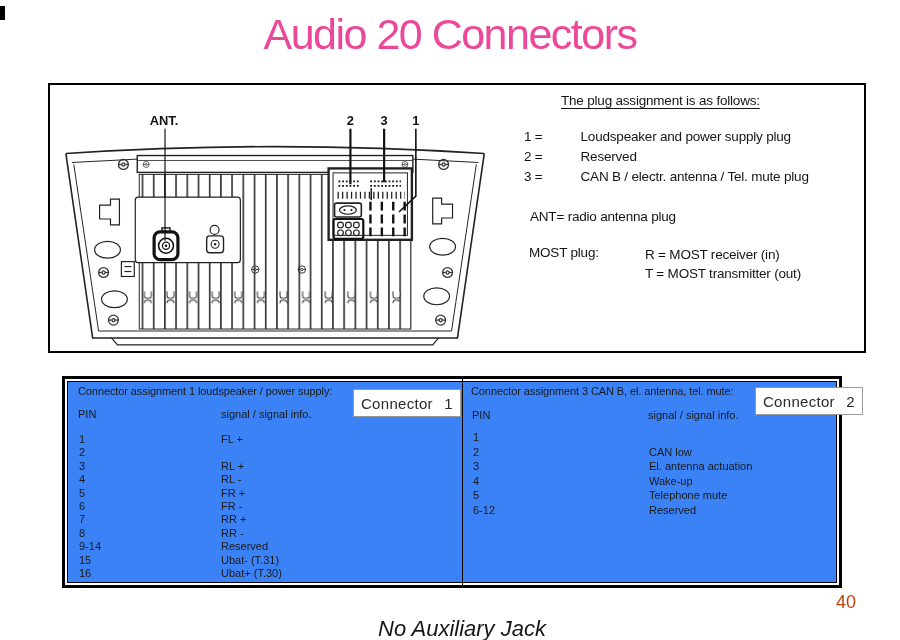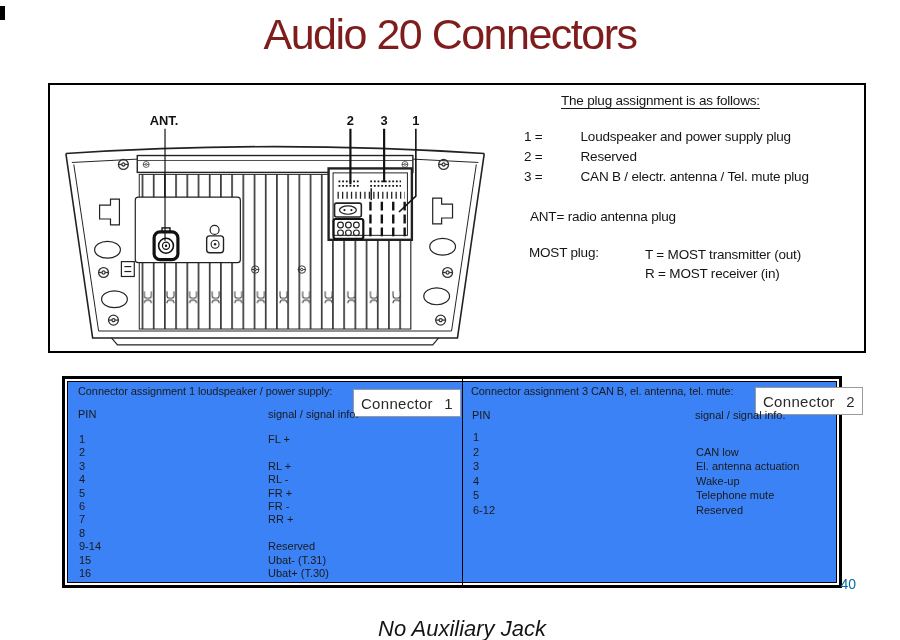--- a/index.html
+++ b/index.html
@@ -1,20 +1,20 @@
 <!DOCTYPE html>
 <html><head>
 <meta charset="utf-8">
 <style>
   html,body{margin:0;padding:0;background:#fff;}
   .page{position:relative;width:900px;height:640px;background:#fff;overflow:hidden;
         font-family:"Liberation Sans",sans-serif;color:#111;}
   .scan-mark{position:absolute;left:0;top:6px;width:5px;height:14px;background:#000;}
   .title{position:absolute;left:0;right:0;top:10px;text-align:center;
-         font-size:43px;letter-spacing:-1.5px;color:#7f1d1d;font-weight:400;}
+         font-size:43px;letter-spacing:-1.5px;color:#ec4899;font-weight:400;}
   
   .figure-box{position:absolute;left:48px;top:83px;width:818px;height:270px;
               border:2px solid #000;box-sizing:border-box;background:#fff;}
   svg.diagram{position:absolute;left:2px;top:0;width:462px;height:264px;}
   .dlabel{font:700 13px "Liberation Sans",sans-serif;fill:#111;}
   .plug-info{position:absolute;left:465px;top:0;right:0;bottom:0;
              font-size:13.5px;letter-spacing:-0.2px;color:#151515;}
   .pi-heading{position:absolute;left:2px;top:8px;text-decoration:underline;text-underline-offset:3px;margin-left:44px;}
   .pi-items{position:absolute;left:9px;top:44px;}
   .pi-row{height:20px;}
@@ -42,27 +42,27 @@
   .t-colhead .t-pin,.t-colhead .t-sig{color:#1a1a1a;}
   .t-rows{position:absolute;left:0;right:0;}
   .col-left .t-rows{top:54px;}
   .col-right .t-rows{top:51px;}
   .t-row{display:flex;gap:46px;}
   .col-left .t-row{height:13.4px;line-height:13.4px;}
   .col-right .t-row{height:14.6px;line-height:14.6px;}
   .t-pin{box-sizing:border-box;flex:none;}
   .col-left .t-pin{padding-left:14px;width:110px;}
   .col-right .t-pin{padding-left:10px;width:140px;}
-  .t-sig{flex:1;margin-left:47px;}
+  .t-sig{flex:1;}
   .col-left .t-colhead .t-pin{padding-left:13px;width:110px;}
   .col-right .t-colhead .t-pin{padding-left:9px;width:139px;}
   
   .footer-note{position:absolute;left:24px;right:0;top:616px;text-align:center;
                font-size:22px;font-style:italic;color:#151515;}
-  .page-number{position:absolute;right:44px;top:576px;font-size:14px;color:#0369a1;}
+  .page-number{position:absolute;right:44px;top:592px;font-size:18px;color:#c2410c;}
 </style>
 </head>
 <body>
 
 <div class="page">
   <div class="scan-mark"></div>
   <div class="title">Audio 20 Connectors</div>
 
   <div class="figure-box">
     <svg class="diagram" viewBox="0 0 466 266">
@@ -193,22 +193,22 @@
           <span class="pi-desc">Reserved</span>
         </div>
         <div class="pi-row">
           <span class="pi-key">3 =</span>
           <span class="pi-desc">CAN B / electr. antenna / Tel. mute plug</span>
         </div>
       </div>
       <div class="pi-ant">ANT= radio antenna plug</div>
       <div class="pi-most-label">MOST plug:</div>
       <div class="pi-most-lines">
+        <div>R = MOST receiver (in)</div>
         <div>T = MOST transmitter (out)</div>
-        <div>R = MOST receiver (in)</div>
       </div>
     </div>
   </div>
 
   <div class="conn-table">
     <div class="col col-left">
       <div class="t-header">Connector assignment 1 loudspeaker / power supply:</div>
       <div class="badge">Connector 1</div>
       <div class="t-colhead t-row">
         <span class="t-pin">PIN</span>
@@ -237,20 +237,21 @@
           <div class="t-row">
             <span class="t-pin">6</span>
             <span class="t-sig">FR -</span>
           </div>
           <div class="t-row">
             <span class="t-pin">7</span>
             <span class="t-sig">RR +</span>
           </div>
           <div class="t-row">
             <span class="t-pin">8</span>
+            <span class="t-sig">RR -</span>
           </div>
           <div class="t-row">
             <span class="t-pin">9-14</span>
             <span class="t-sig">Reserved</span>
           </div>
           <div class="t-row">
             <span class="t-pin">15</span>
             <span class="t-sig">Ubat- (T.31)</span>
           </div>
           <div class="t-row">

